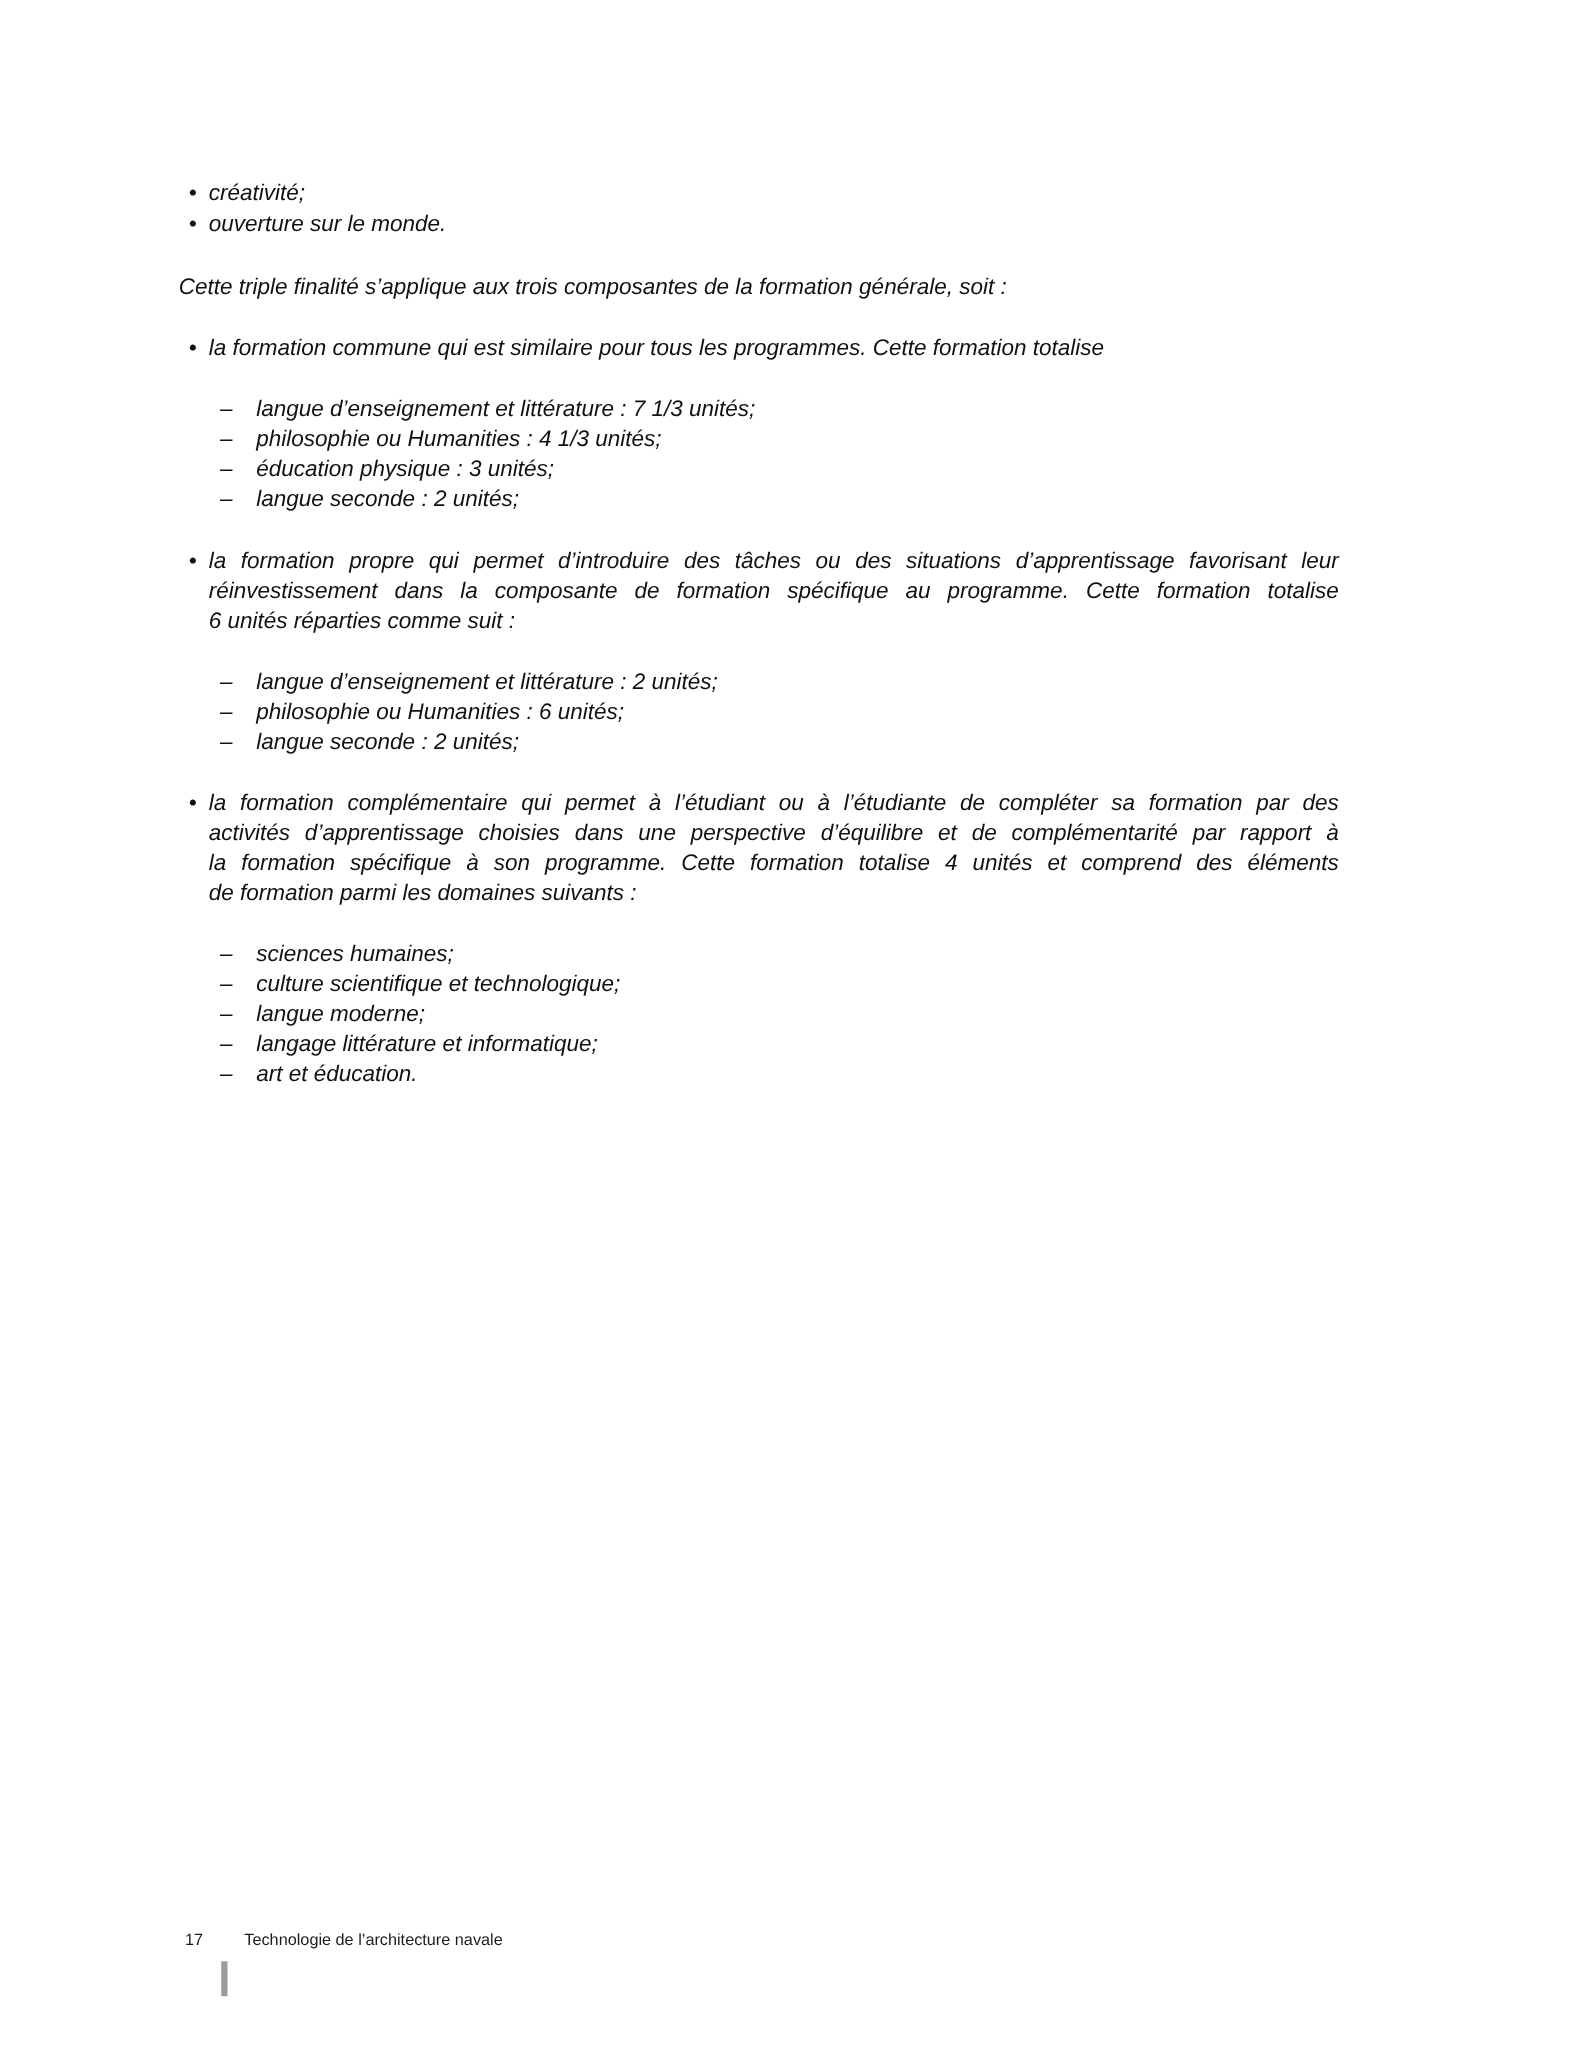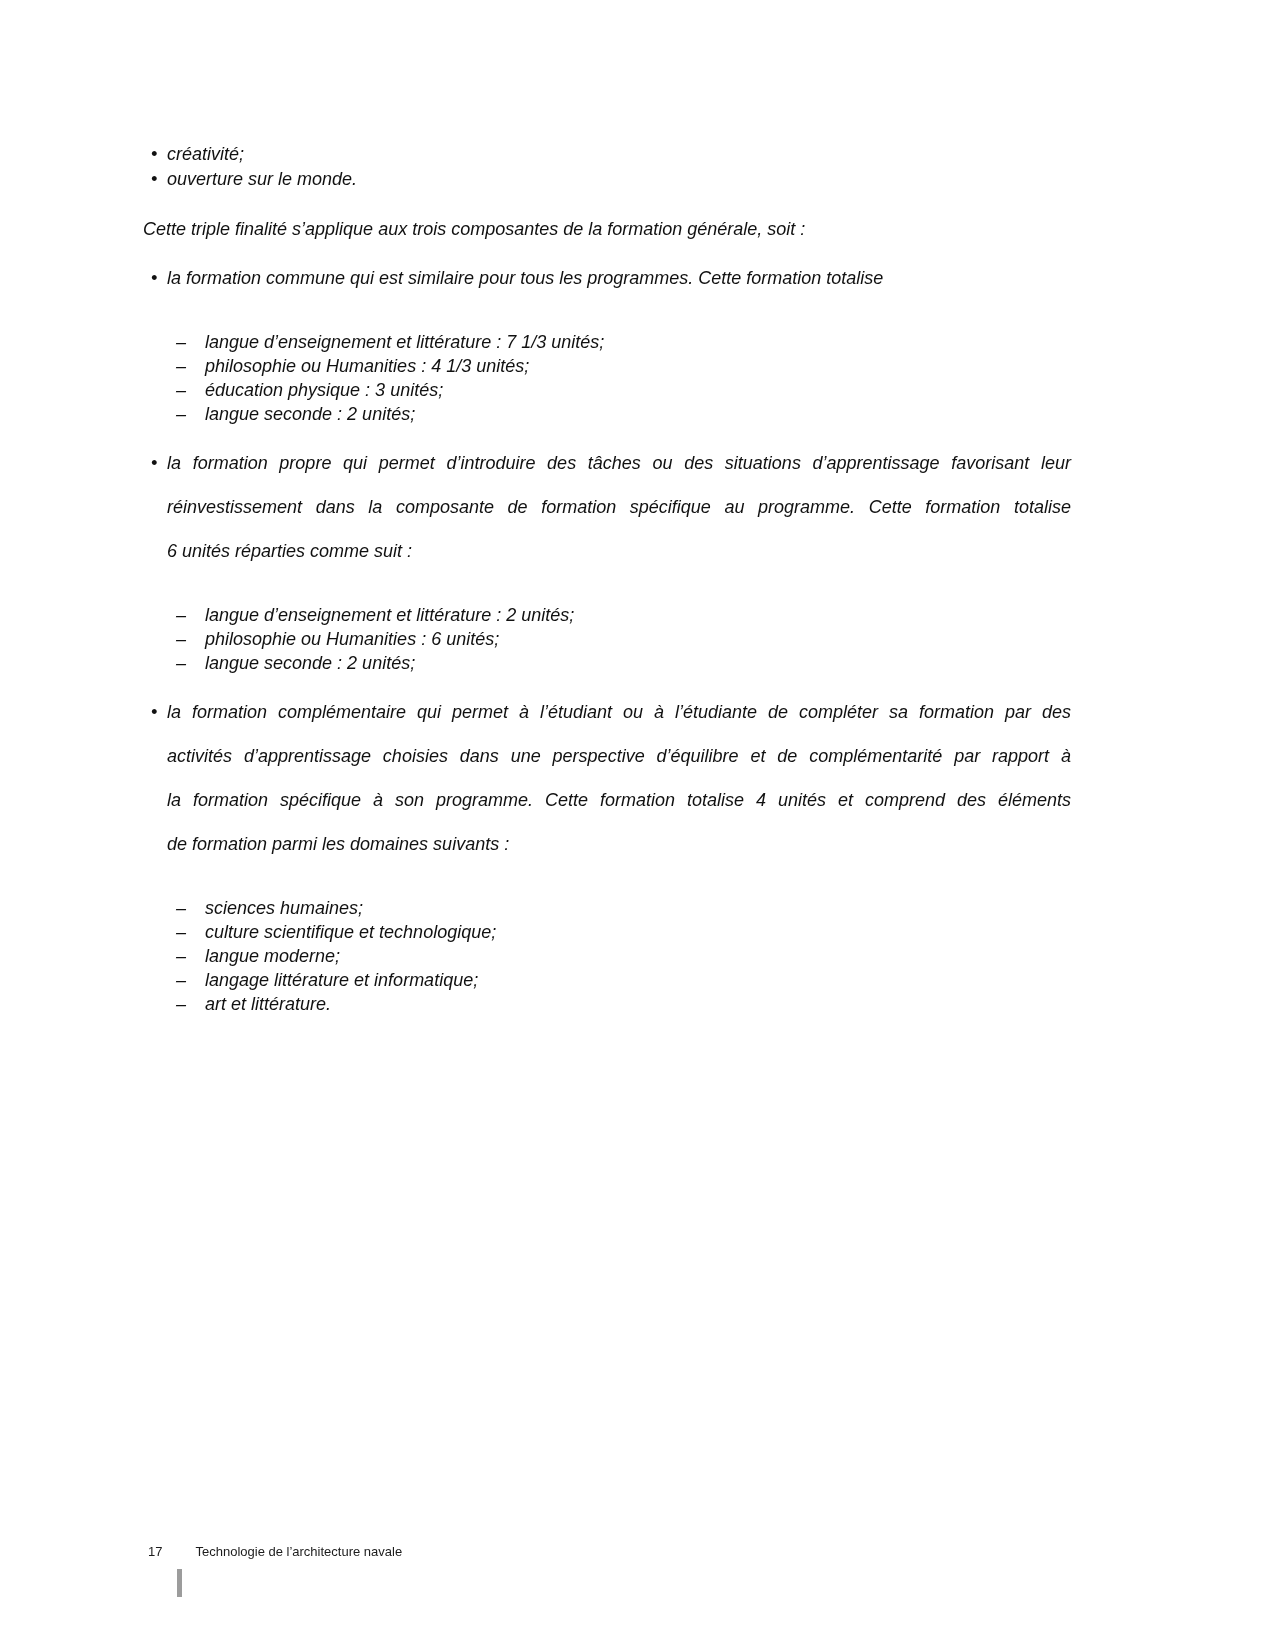--- a/index.html
+++ b/index.html
@@ -31,24 +31,24 @@
   }
   .intro-li::before { content: "\2022"; position: absolute; left: 8px; }
 
   .lead { margin-top: 25px; }
 
   .component { margin-top: 25px; }
   .bullet-item { position: relative; padding-left: 24px; }
   .bullet-item::before { content: "\2022"; position: absolute; left: 8px; }
 
   
-  .jline { text-align: justify; text-align-last: justify; white-space: normal; margin-top: 20px; }
+  .jline { text-align: justify; text-align-last: justify; white-space: normal; }
   .jline:last-child { text-align-last: left; }
 
-  .dash-list { margin-top: 40px; }
+  .dash-list { margin-top: 25px; }
   .dash-li { position: relative; padding-left: 62px; line-height: 24px; }
   .dash-li::before { content: "\2013"; position: absolute; left: 33px; }
 
   .para { margin-top: 25px; }
 
   .footer {
     position: absolute;
     left: 148px;
     top: 1544px;
     font-size: 13px;
@@ -141,21 +141,21 @@
           <ul class="dash-list">
 
               <li class="dash-li"><span>sciences humaines;</span></li>
 
               <li class="dash-li"><span>culture scientifique et technologique;</span></li>
 
               <li class="dash-li"><span>langue moderne;</span></li>
 
               <li class="dash-li"><span>langage littérature et informatique;</span></li>
 
-              <li class="dash-li"><span>art et littérature.</span></li>
+              <li class="dash-li"><span>art et éducation.</span></li>
             </ul>
         </section>
       </div>
 
     <div class="paragraphs">
 
         <div class="para jlines">
           
         </div>
 

